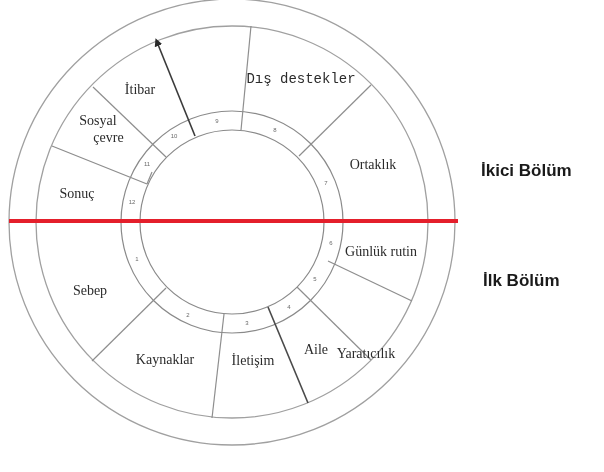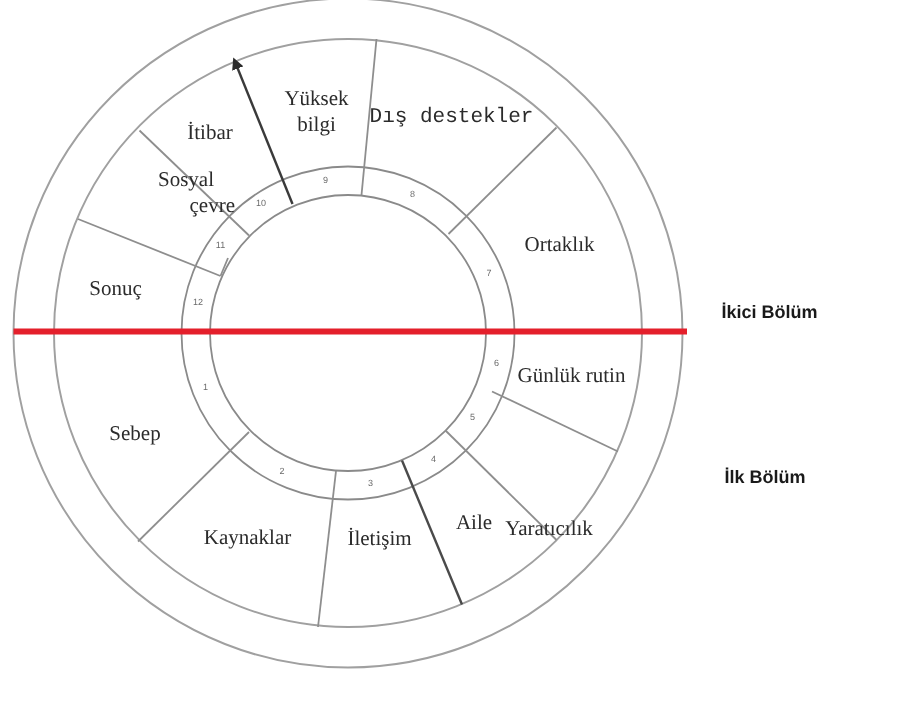--- a/index.html
+++ b/index.html
@@ -19,25 +19,24 @@
   .num-label {
     position: absolute;
     font-family: "Liberation Sans", "DejaVu Sans", sans-serif;
     font-size: 6px;
     color: #6a6a6a;
     transform: translate(-50%, -50%);
   }
   .part-label {
     position: absolute;
     font-family: "Liberation Sans", "DejaVu Sans", sans-serif;
-    font-size: 12px;
+    font-size: 17px;
     font-weight: bold;
     color: #1a1a1a;
     white-space: nowrap;
-    margin-top: 40px;
   }
 </style>
 </head>
 <body>
 
 <div id="stage">
   <svg width="604" height="472" viewBox="0 0 604 472">
     <defs>
       <marker id="arrowhead" markerWidth="8" markerHeight="8" refX="4" refY="4" orient="auto" markerUnits="userSpaceOnUse">
         <path d="M0,0 L8,4 L0,8 Z" fill="#2a2a2a"></path>
@@ -79,26 +78,22 @@
   <span class="num-label" style="left:132px; top:202px;">12</span>
 
   <span class="seg-label" style="left:90px; top:290px;">Sebep</span>
   <span class="seg-label" style="left:165px; top:359px;">Kaynaklar</span>
   <span class="seg-label" style="left:253px; top:360px;">İletişim</span>
   <span class="seg-label" style="left:316px; top:349px;">Aile</span>
   <span class="seg-label" style="left:366px; top:310px;margin-top:43px;">Yaratıcılık</span>
   <span class="seg-label" style="left:381px; top:251px;">Günlük rutin</span>
   <span class="seg-label" style="left:373px; top:164px;">Ortaklık</span>
   <span class="seg-label" style="left:301px; top:79px;font-family:Liberation Mono, monospace;">Dış destekler</span>
-  <span class="seg-label" style="left:211px; top:75px;">
-    <span style="display:block;">Yüksek</span>
-    <span style="display:block;">bilgi</span>
-  </span>
   <span class="seg-label" style="left:140px; top:89px;">İtibar</span>
-  <span class="seg-label" style="left:98px; top:129px; text-align:left;margin-left:33px;">
+  <span class="seg-label" style="left:98px; top:129px; text-align:center;">
     <span style="display:block;">Sosyal</span>
     <span style="display:block; padding-left:21px;font-family:Liberation Serif, serif;">çevre</span>
   </span>
   <span class="seg-label" style="left:77px; top:193px;">Sonuç</span>
 
   <span class="part-label" style="left:481px; top:161px;">İkici Bölüm</span>
   <span class="part-label" style="left:483px; top:271px;">İlk Bölüm</span>
 </div>
 
 </body></html>

